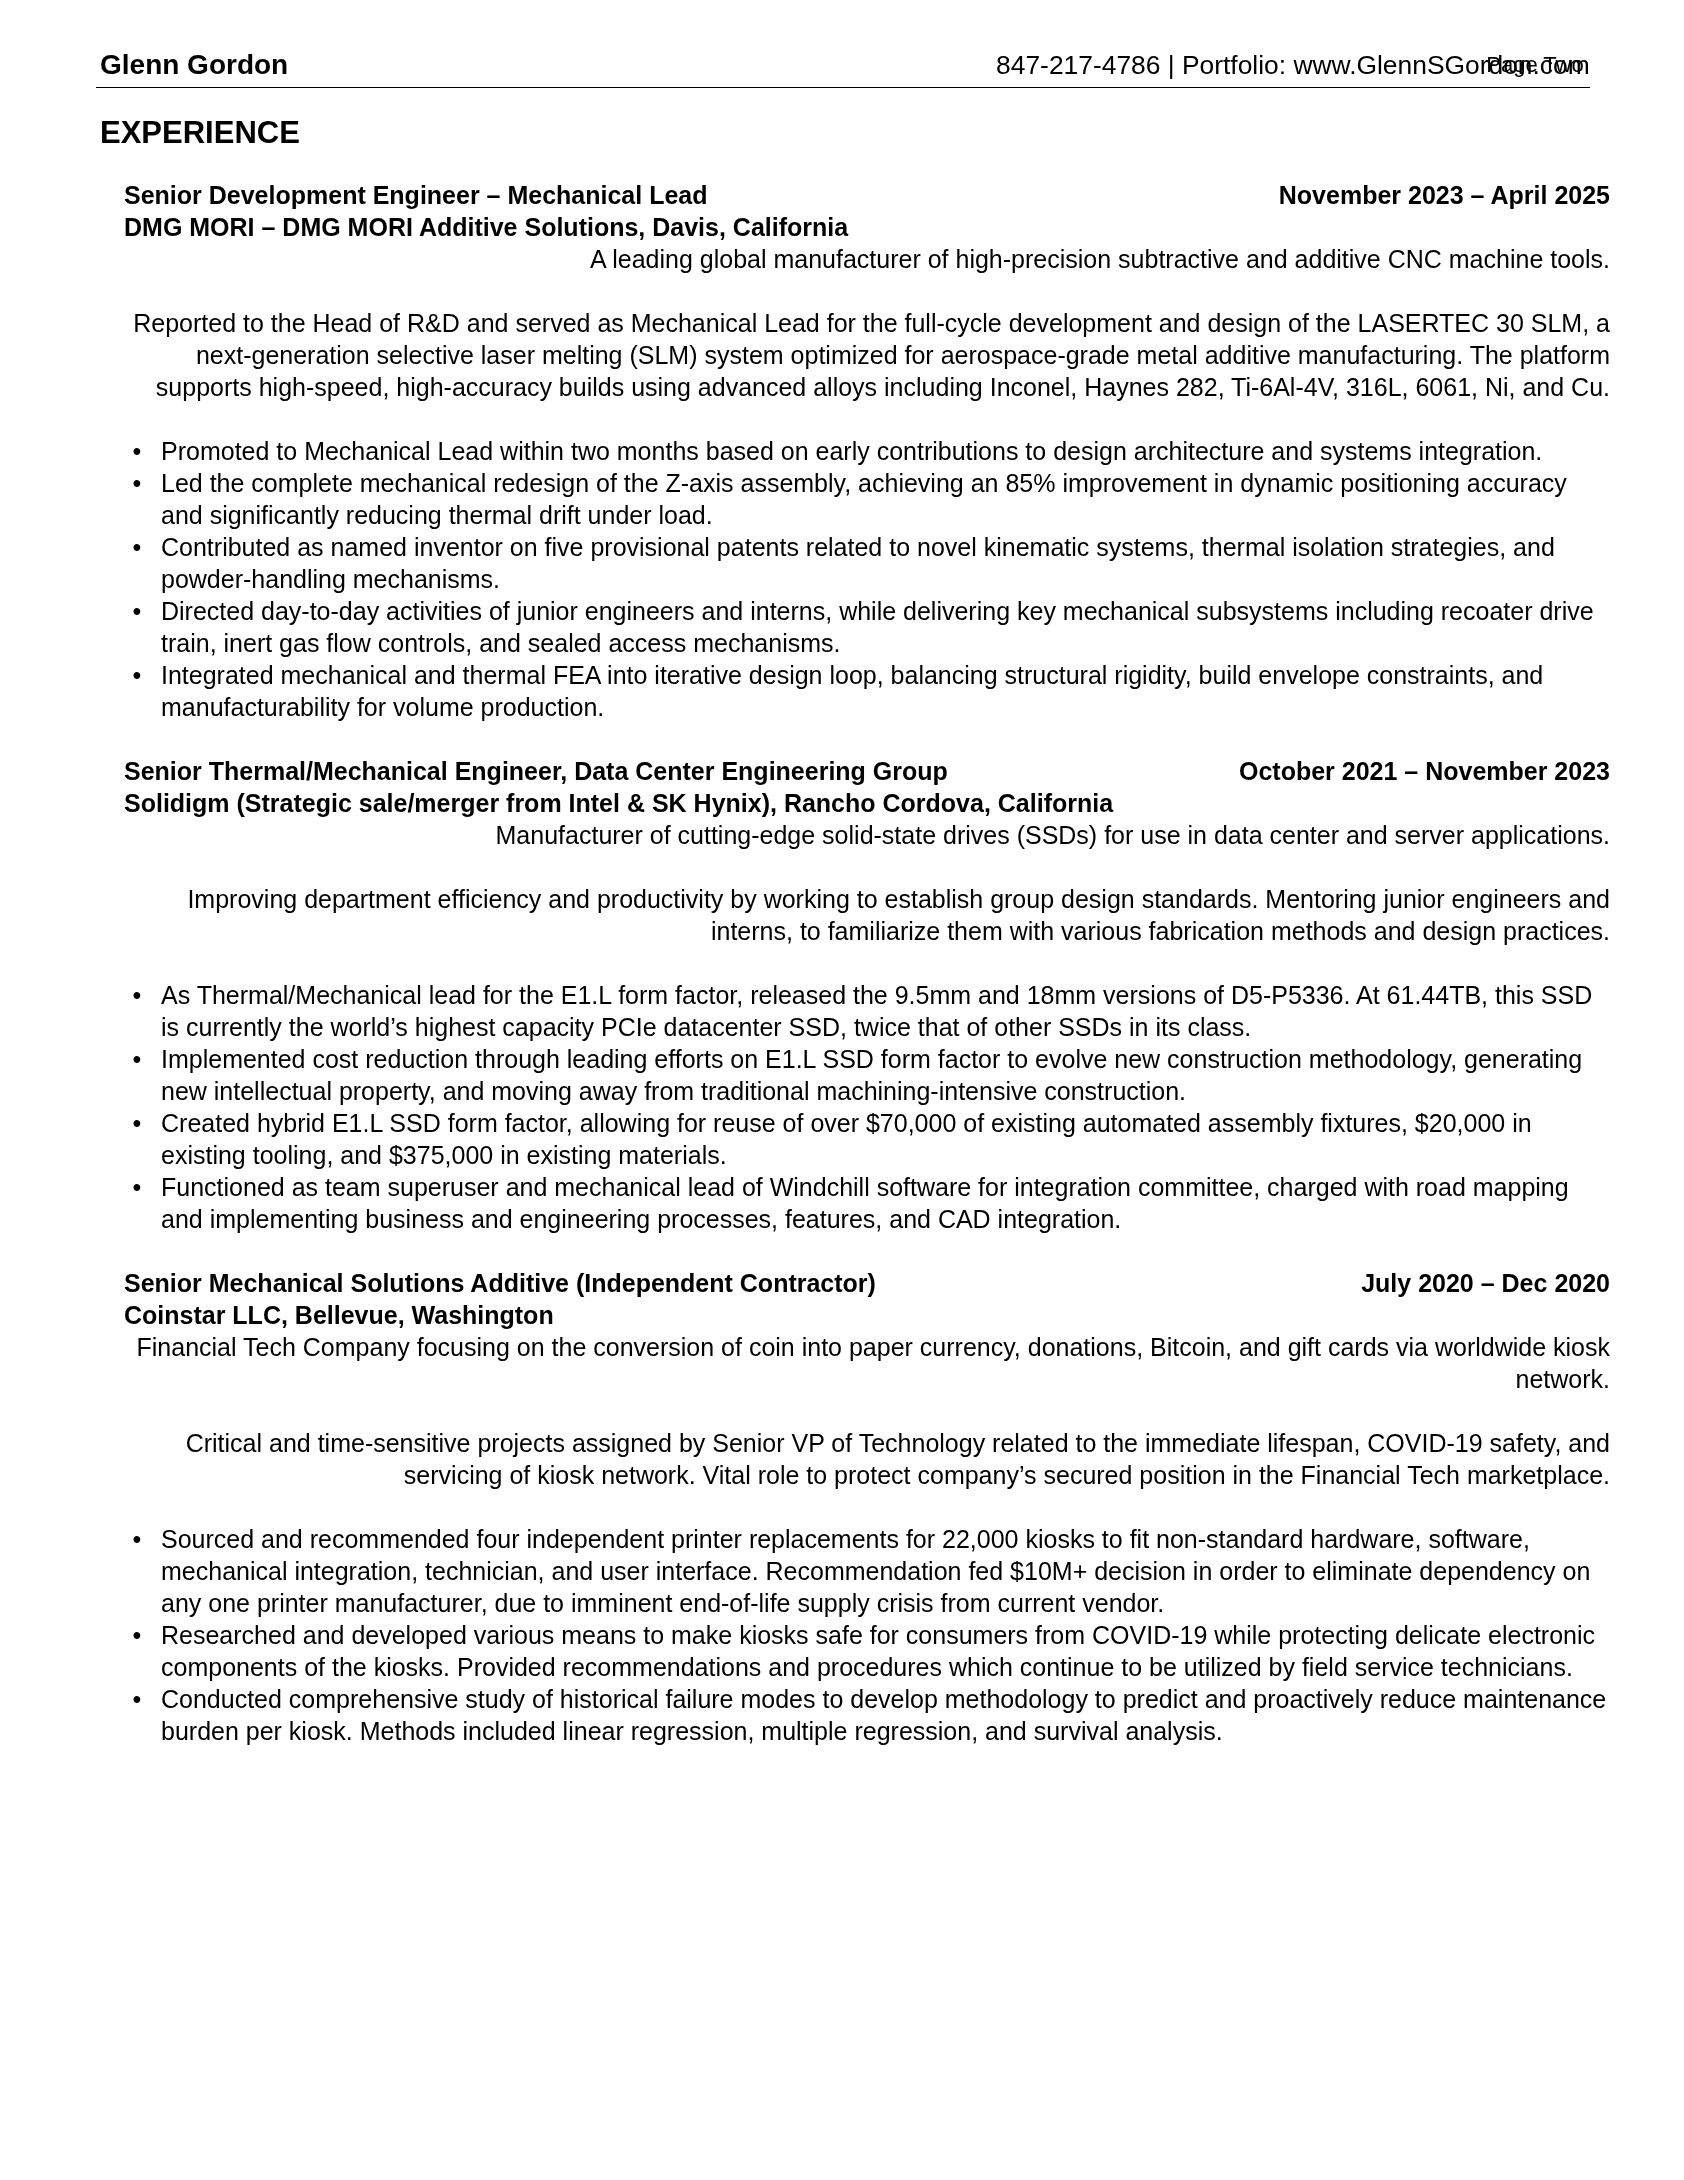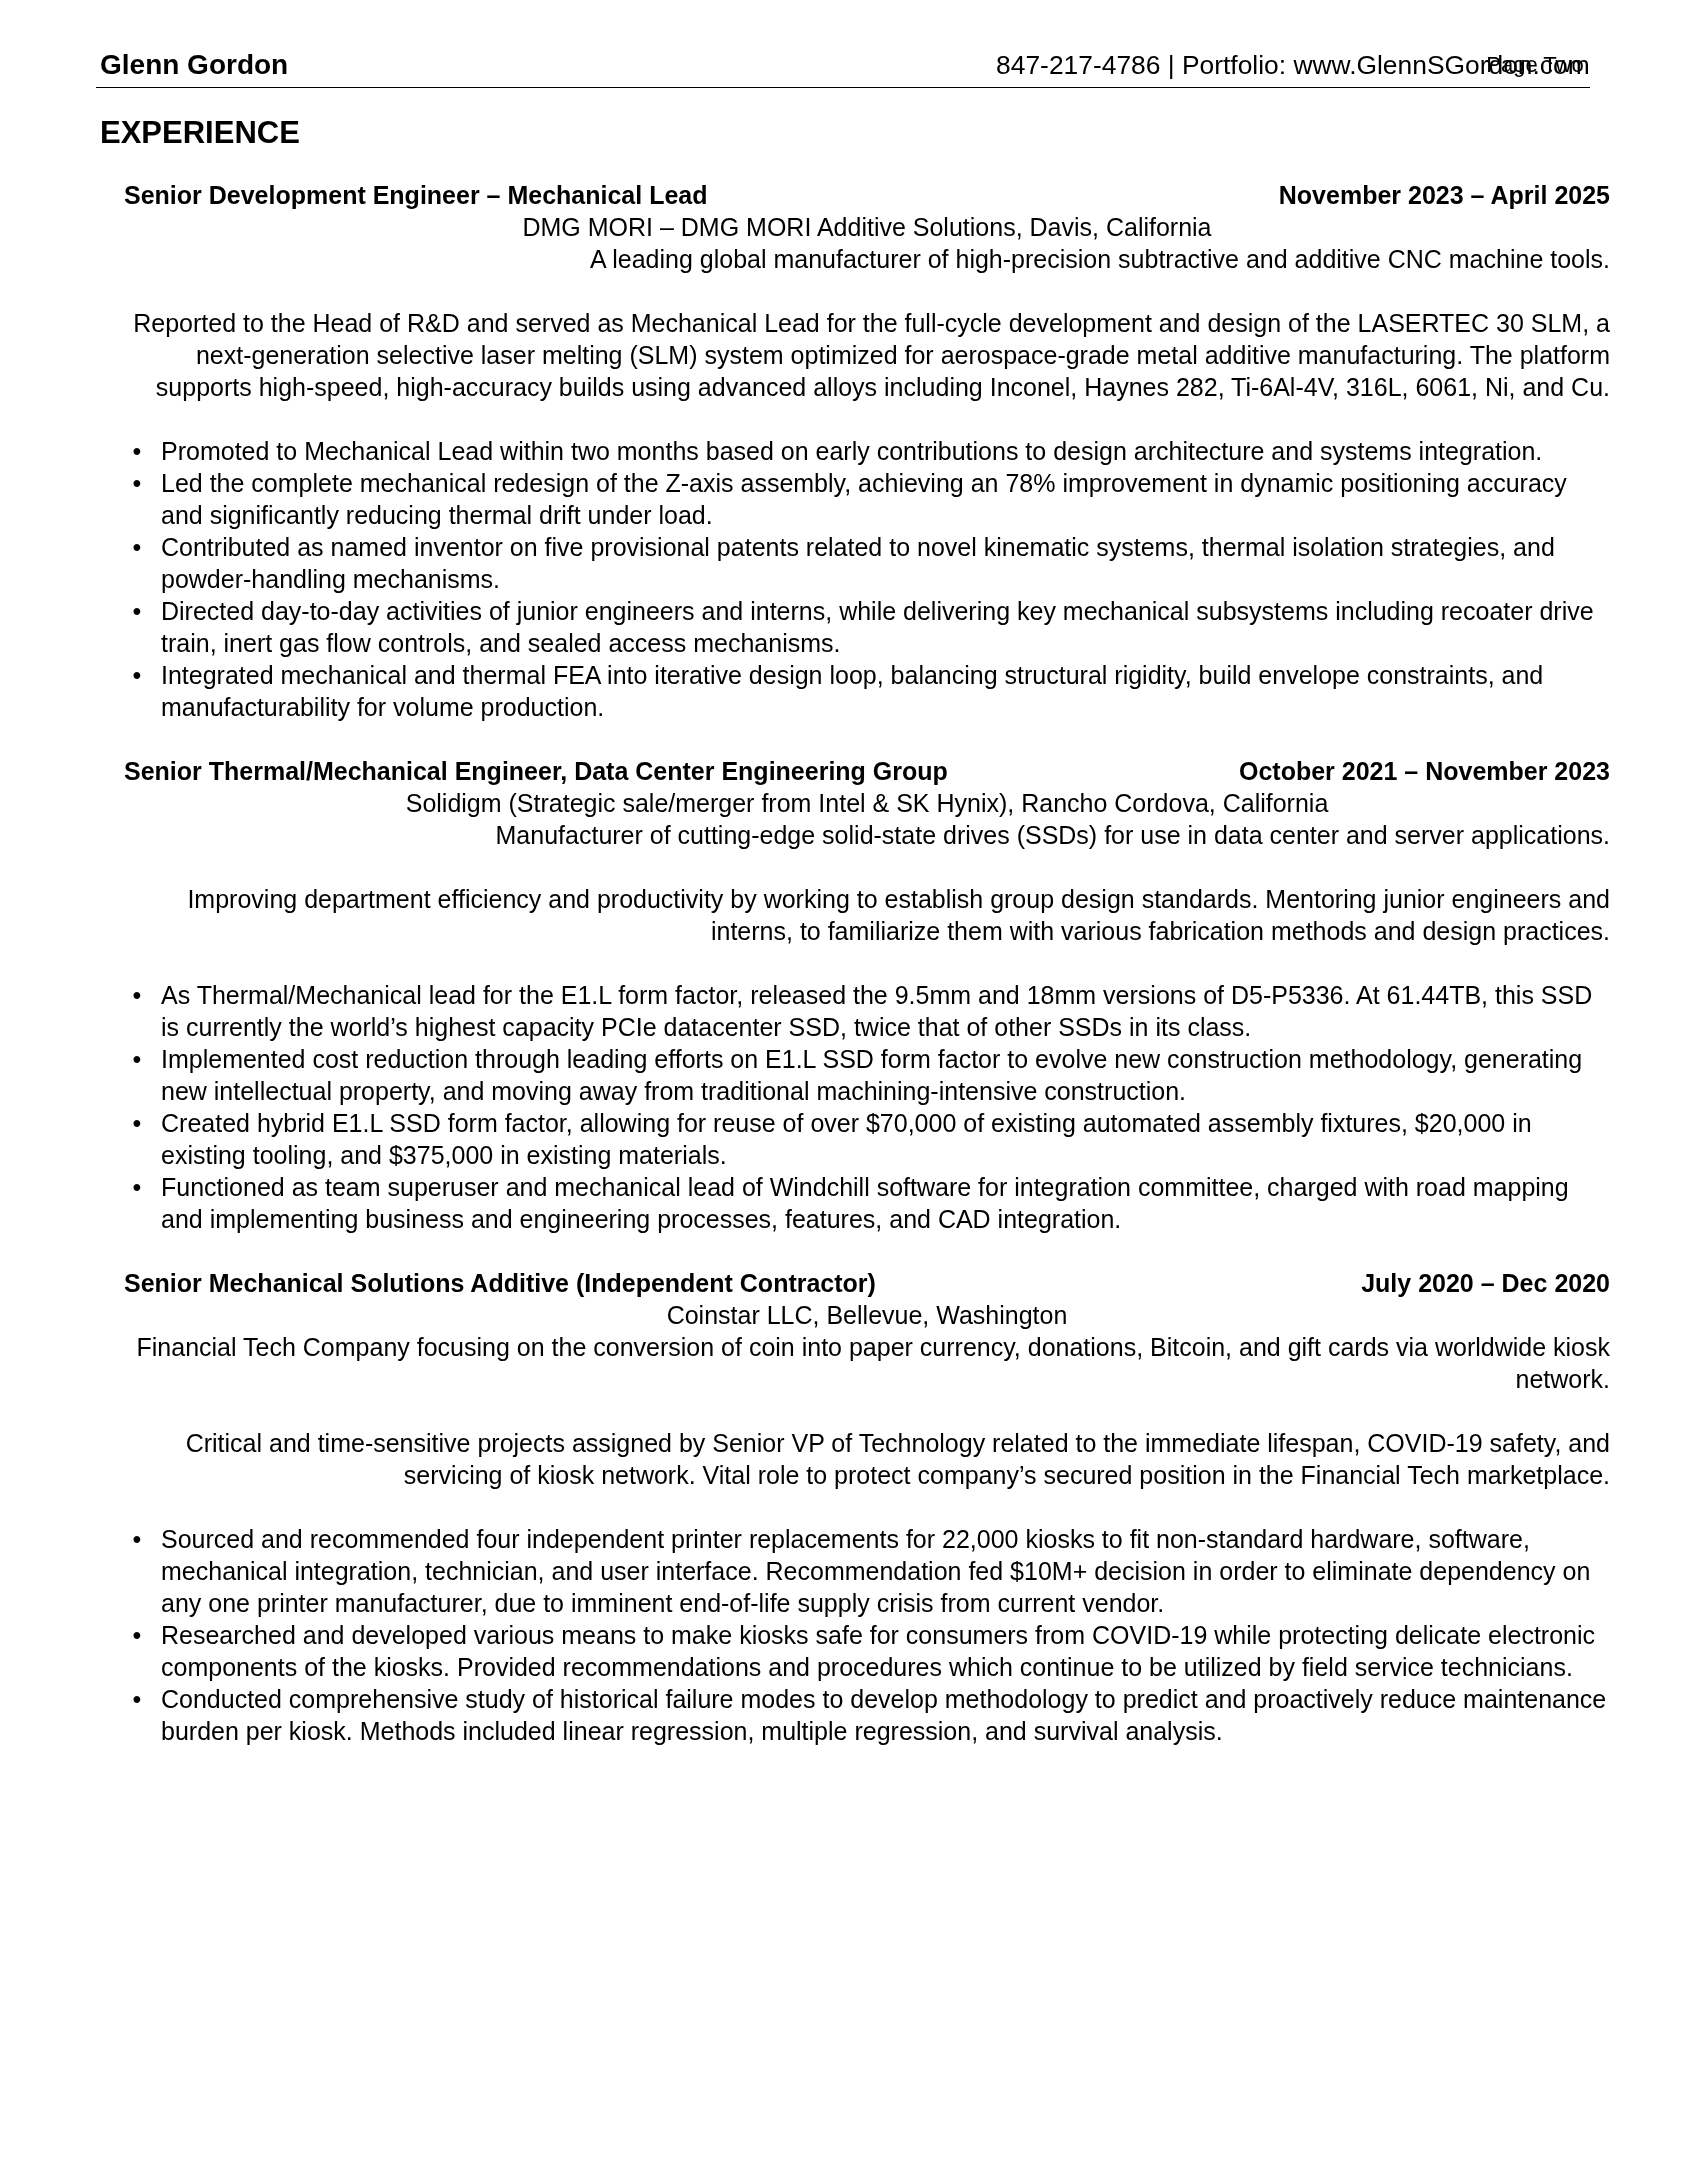--- a/index.html
+++ b/index.html
@@ -73,22 +73,21 @@
   }
   .job {
     margin: 0 0 32px 0;
   }
   .job-head {
     display: flex;
     justify-content: space-between;
     font-weight: bold;
   }
   .company {
-    font-weight: normal;
-    text-align: center;
+    font-weight: bold;
   }
   .para {
     margin: 0;
     text-align: right;
   }
   .gap {
     height: 32px;
   }
   ul.bullets {
     list-style: none;
@@ -127,21 +126,21 @@
         <span>Senior Development Engineer – Mechanical Lead</span>
         <span>November 2023 – April 2025</span>
       </div>
       <div class="company">DMG MORI – DMG MORI Additive Solutions, Davis, California</div>
       <p class="para">A leading global manufacturer of high-precision subtractive and additive CNC machine tools.</p>
       <div class="gap"></div>
       <p class="para">Reported to the Head of R&amp;D and served as Mechanical Lead for the full-cycle development and design of the LASERTEC 30 SLM, a next-generation selective laser melting (SLM) system optimized for aerospace-grade metal additive manufacturing. The platform supports high-speed, high-accuracy builds using advanced alloys including Inconel, Haynes 282, Ti-6Al-4V, 316L, 6061, Ni, and Cu.</p>
       <div class="gap"></div>
       <ul class="bullets">
         <li><span class="dot">•</span><span>Promoted to Mechanical Lead within two months based on early contributions to design architecture and systems integration.</span></li>
-        <li><span class="dot">•</span><span>Led the complete mechanical redesign of the Z-axis assembly, achieving an 78% improvement in dynamic positioning accuracy and significantly reducing thermal drift under load.</span></li>
+        <li><span class="dot">•</span><span>Led the complete mechanical redesign of the Z-axis assembly, achieving an 85% improvement in dynamic positioning accuracy and significantly reducing thermal drift under load.</span></li>
         <li><span class="dot">•</span><span>Contributed as named inventor on five provisional patents related to novel kinematic systems, thermal isolation strategies, and powder-handling mechanisms.</span></li>
         <li><span class="dot">•</span><span>Directed day-to-day activities of junior engineers and interns, while delivering key mechanical subsystems including recoater drive train, inert gas flow controls, and sealed access mechanisms.</span></li>
         <li><span class="dot">•</span><span>Integrated mechanical and thermal FEA into iterative design loop, balancing structural rigidity, build envelope constraints, and manufacturability for volume production.</span></li>
       </ul>
     </div>
 
     <div class="job">
       <div class="job-head">
         <span>Senior Thermal/Mechanical Engineer, Data Center Engineering Group</span>
         <span>October 2021 – November 2023</span>

